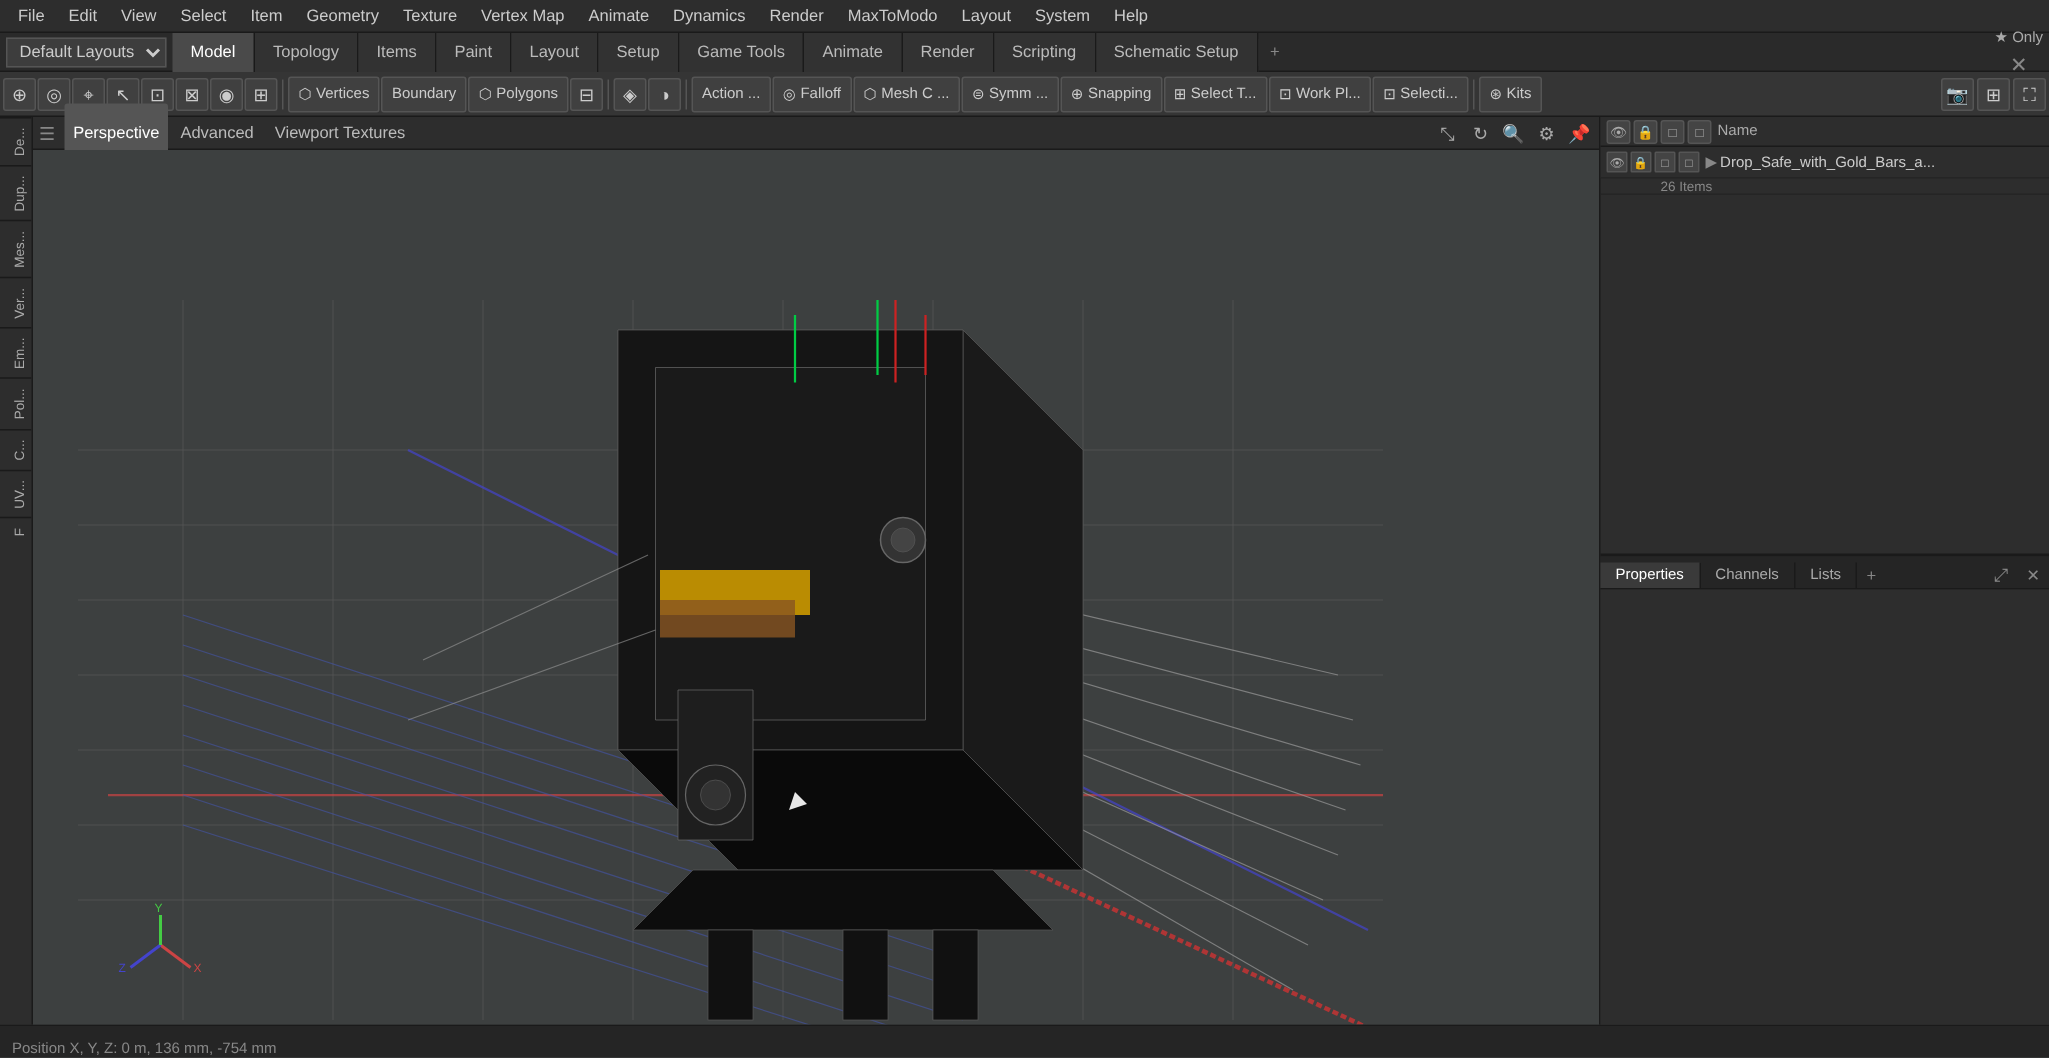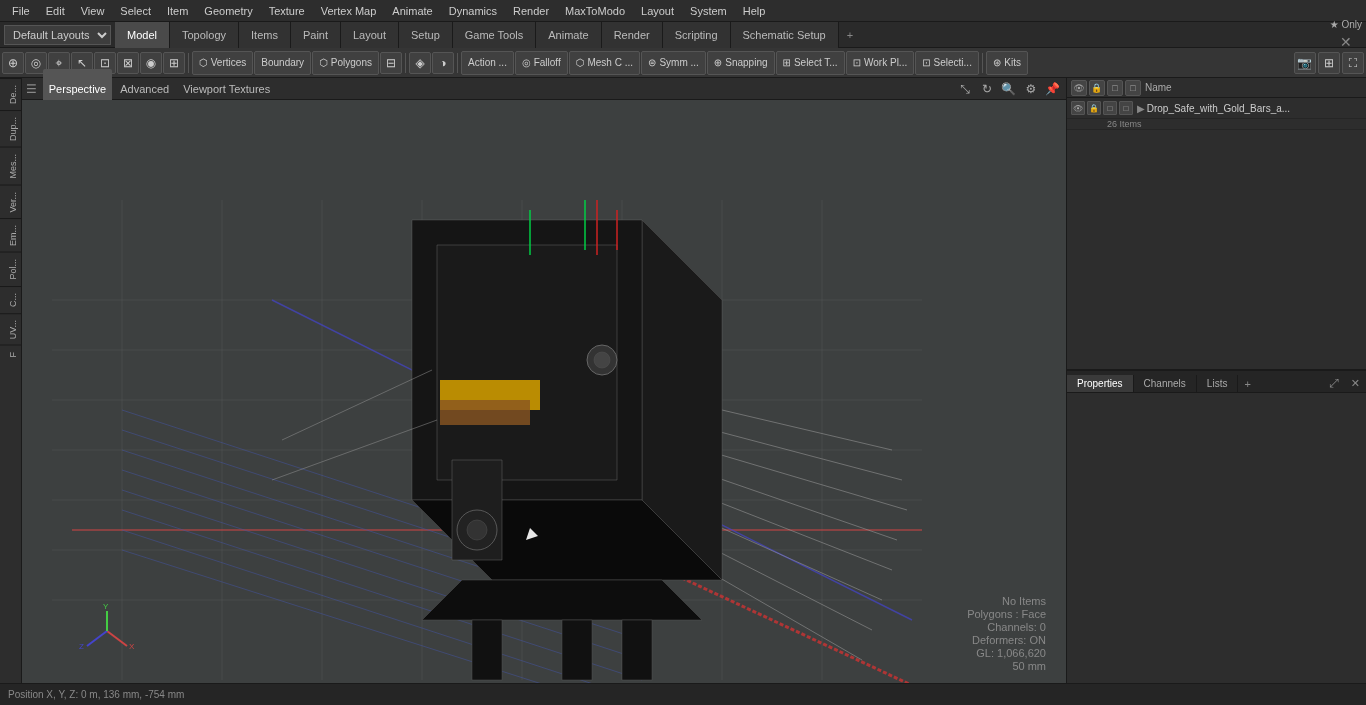--- a/index.html
+++ b/index.html
@@ -144,21 +144,21 @@
     .bp-tab {
       padding: 3px 10px; font-size: 10px; cursor: pointer; color: #aaa;
       border-right: 1px solid #1a1a1a;
     }
     .bp-tab.active { background: #3a3a3a; color: #fff; }
     .bp-expand { margin-left: auto; padding: 2px 6px; color: #888; cursor: pointer; font-size: 12px; }
     .bp-plus { padding: 2px 6px; color: #888; cursor: pointer; }
 
     
     #status-bar {
-      display: flex; align-items: center; background: #252525; height: 22px;
+      display: flex; align-items: flex-end; background: #252525; height: 22px;
       border-top: 1px solid #1a1a1a; padding: 0 8px;
     }
     .status-text { font-size: 10px; color: #888; }
 
     
     .grid-line { stroke: #555; stroke-width: 0.5; }
 
   </style>
 </head>
 <body>
@@ -377,28 +377,20 @@
 
         <line x1="575" y1="100" x2="575" y2="155" stroke="#cc2222" stroke-width="1.5"></line>
         <line x1="595" y1="110" x2="595" y2="150" stroke="#cc2222" stroke-width="1.5"></line>
 
         <polygon points="508,428 516,436 504,440" fill="white" opacity="0.9"></polygon>
 
         <line x1="260" y1="340" x2="410" y2="270" stroke="#999" stroke-width="0.8" opacity="0.6"></line>
         <line x1="250" y1="380" x2="415" y2="320" stroke="#999" stroke-width="0.8" opacity="0.6"></line>
       </svg>
 
-      <div id="viewport-info">
-        <div class="info-line">No Items</div>
-        <div class="info-line">Polygons : Face</div>
-        <div class="info-line">Channels: 0</div>
-        <div class="info-line">Deformers: ON</div>
-        <div class="info-line">GL: 1,066,620</div>
-        <div class="info-line">50 mm</div>
-      </div>
 
       <div id="axis-indicator">
         <svg width="60" height="60">
           <line x1="30" y1="30" x2="50" y2="45" stroke="#cc4444" stroke-width="2"></line>
           <line x1="30" y1="30" x2="10" y2="45" stroke="#4444cc" stroke-width="2"></line>
           <line x1="30" y1="30" x2="30" y2="10" stroke="#44cc44" stroke-width="2"></line>
           <text x="52" y="48" fill="#cc4444" font-size="8">X</text>
           <text x="2" y="48" fill="#4444cc" font-size="8">Z</text>
           <text x="26" y="8" fill="#44cc44" font-size="8">Y</text>
         </svg>

